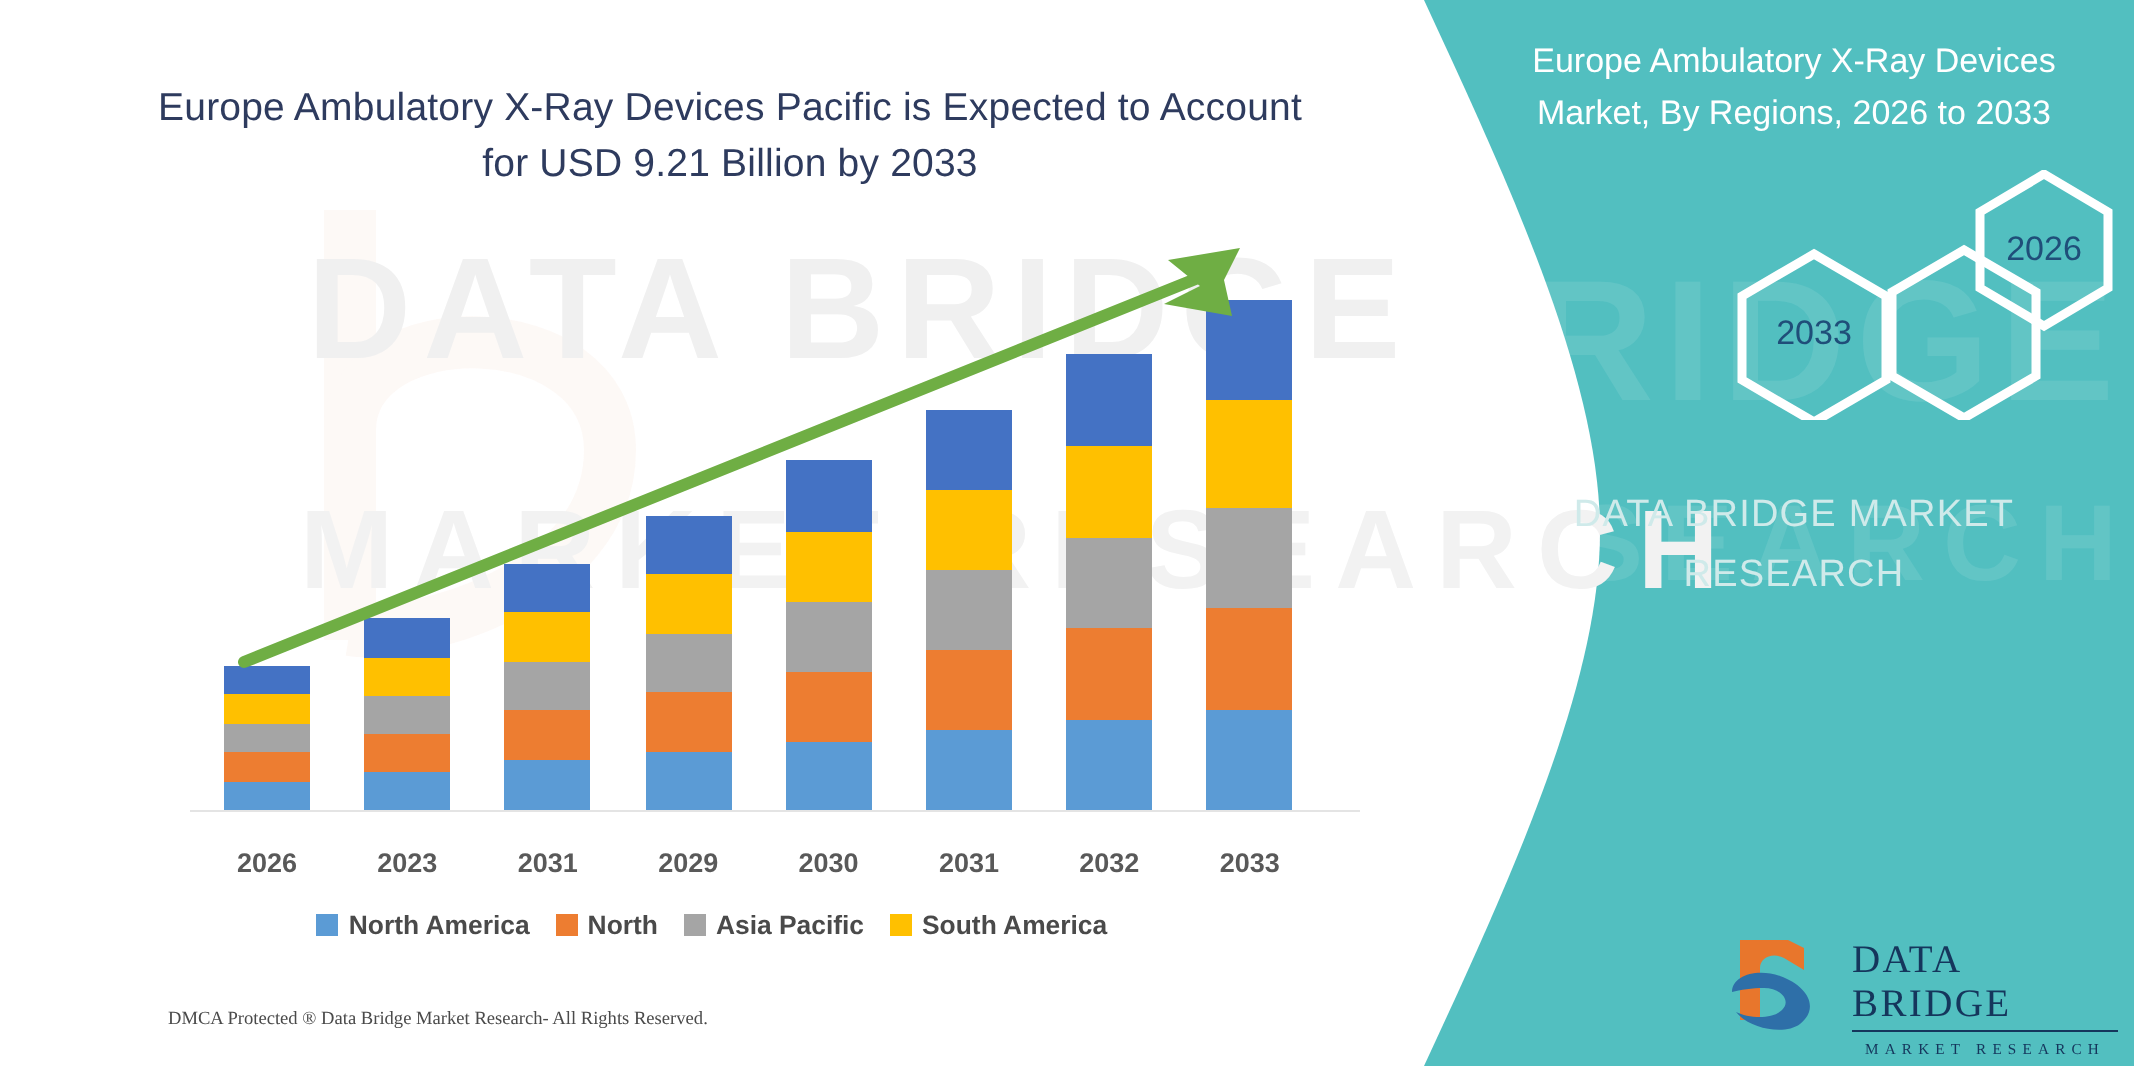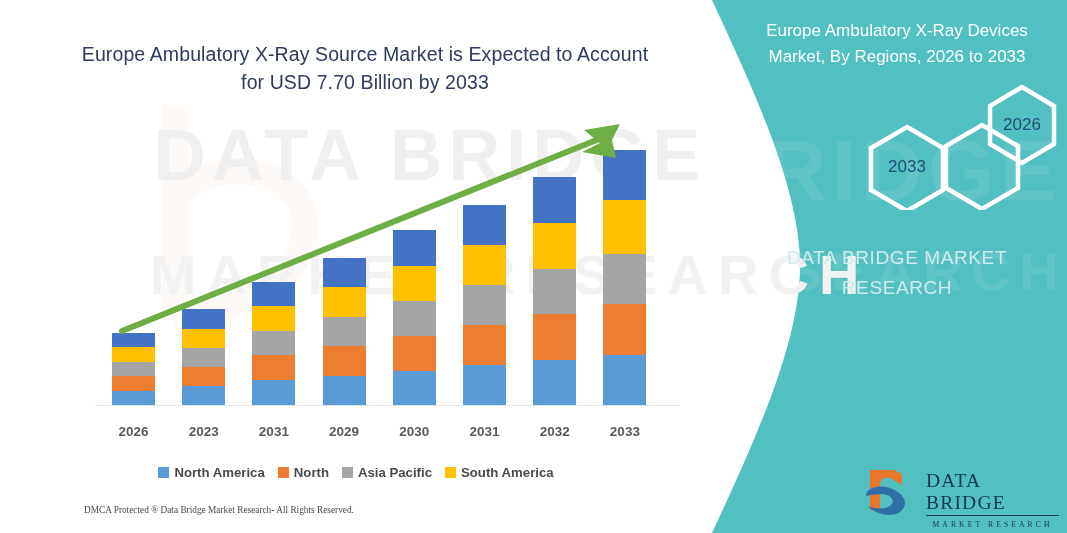--- a/index.html
+++ b/index.html
@@ -55,21 +55,21 @@
     position:absolute;width:60px;text-align:center;
     font-size:13.5px;font-weight:700;color:#595959;
   }
 
   .arrow{position:absolute;left:0;top:0;width:712px;height:533px;z-index:7;pointer-events:none;}
 
   
   .legend{
     position:absolute;left:0;top:455px;width:712px;
     display:flex;align-items:center;justify-content:center;
-    gap:13px;z-index:6;margin-top:10px;
+    gap:13px;z-index:6;
   }
   .legend-item{display:flex;align-items:center;gap:5px;}
   .legend-swatch{width:11px;height:11px;display:inline-block;}
   .legend-label{font-size:13.2px;font-weight:700;color:#4a4a4a;white-space:nowrap;}
 
   
   .footer{
     position:absolute;left:0;top:505px;width:712px;height:20px;z-index:6;
     font-family:"Liberation Serif", serif;
     font-size:9.3px;color:#4a4a4a;
@@ -131,22 +131,22 @@
           <path d="M30,120 C30,60 160,60 160,130 C160,200 60,225 30,220"></path>
         </g>
       </svg>
     </div>
     <div class="wm-text">
       <div>DATA BRIDGE</div>
       <div class="l2">MARKET RESEARCH</div>
     </div>
 
     <div class="title">
-      <div>Europe Ambulatory X-Ray Source Market is Expected to Account</div>
-      <div>for USD 7.70 Billion by 2033</div>
+      <div>Europe Ambulatory X-Ray Devices Pacific is Expected to Account</div>
+      <div>for USD 9.21 Billion by 2033</div>
     </div>
 
     <div class="plot">
       <div class="baseline"></div>
       <div class="bars" id="bars">
           <div class="bar" style="left: 112px;">
             <div class="seg" title="North America 2026" style="height: 14px; background: rgb(91, 155, 213);"></div>
             <div class="seg" title="Europe 2026" style="height: 15px; background: rgb(237, 125, 49);"></div>
             <div class="seg" title="Asia Pacific 2026" style="height: 14px; background: rgb(165, 165, 165);"></div>
             <div class="seg" title="South America 2026" style="height: 15px; background: rgb(255, 192, 0);"></div>

